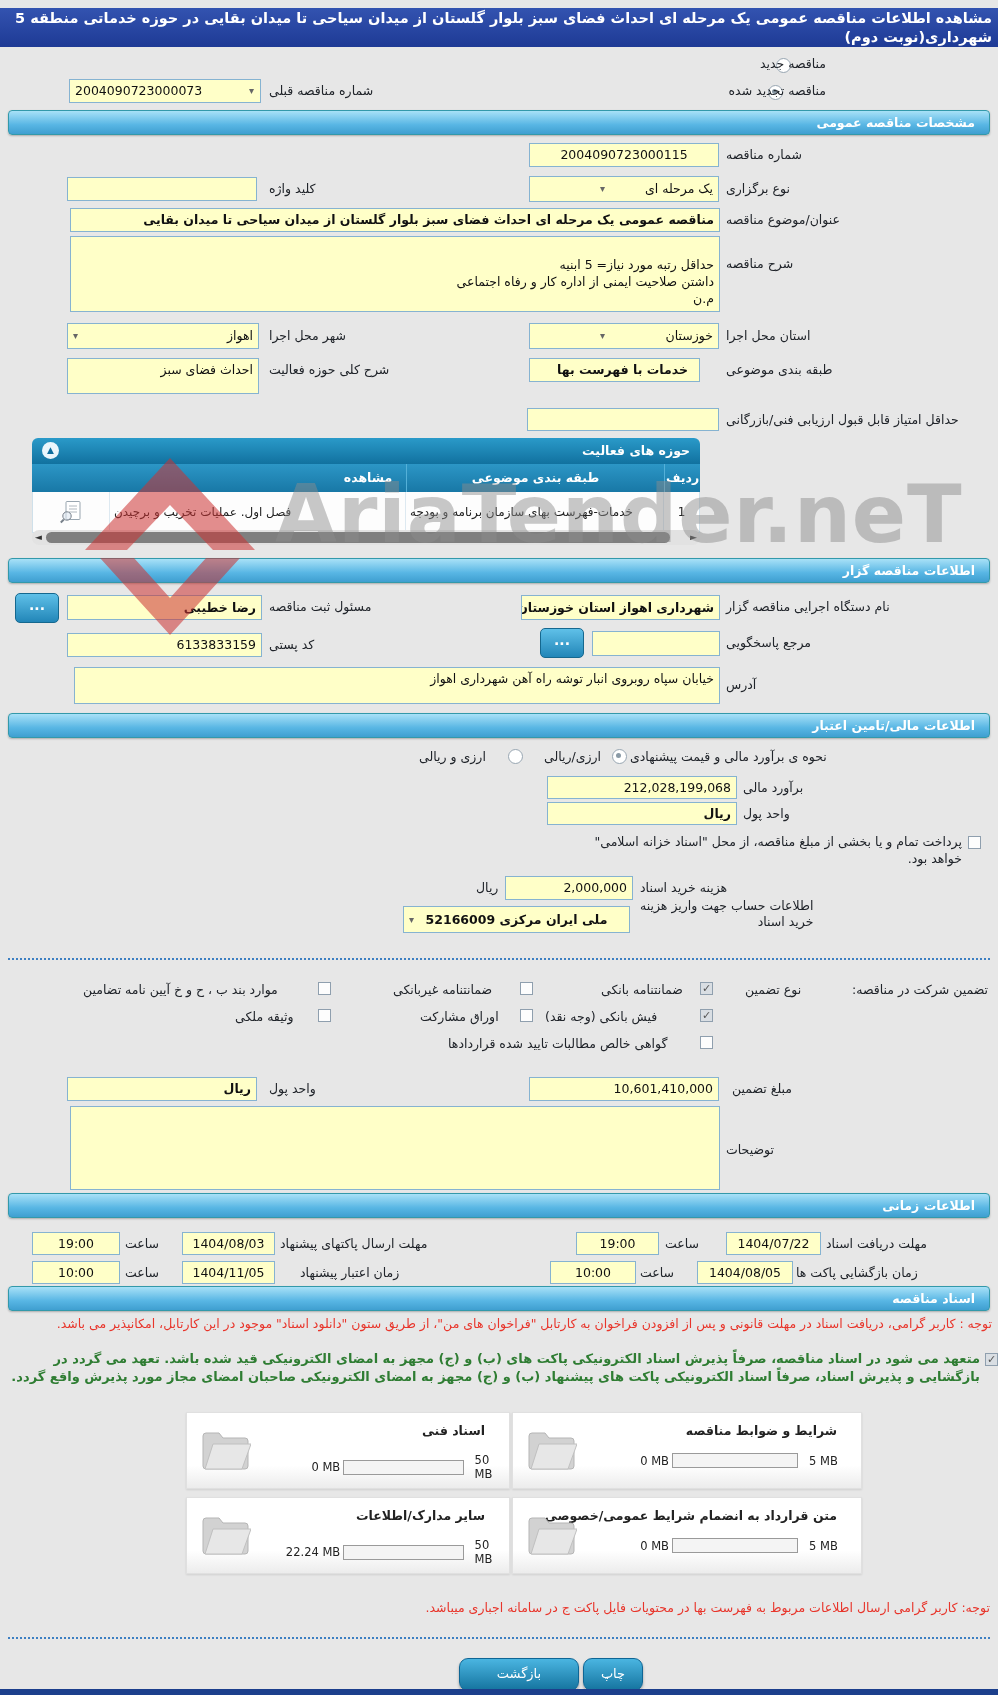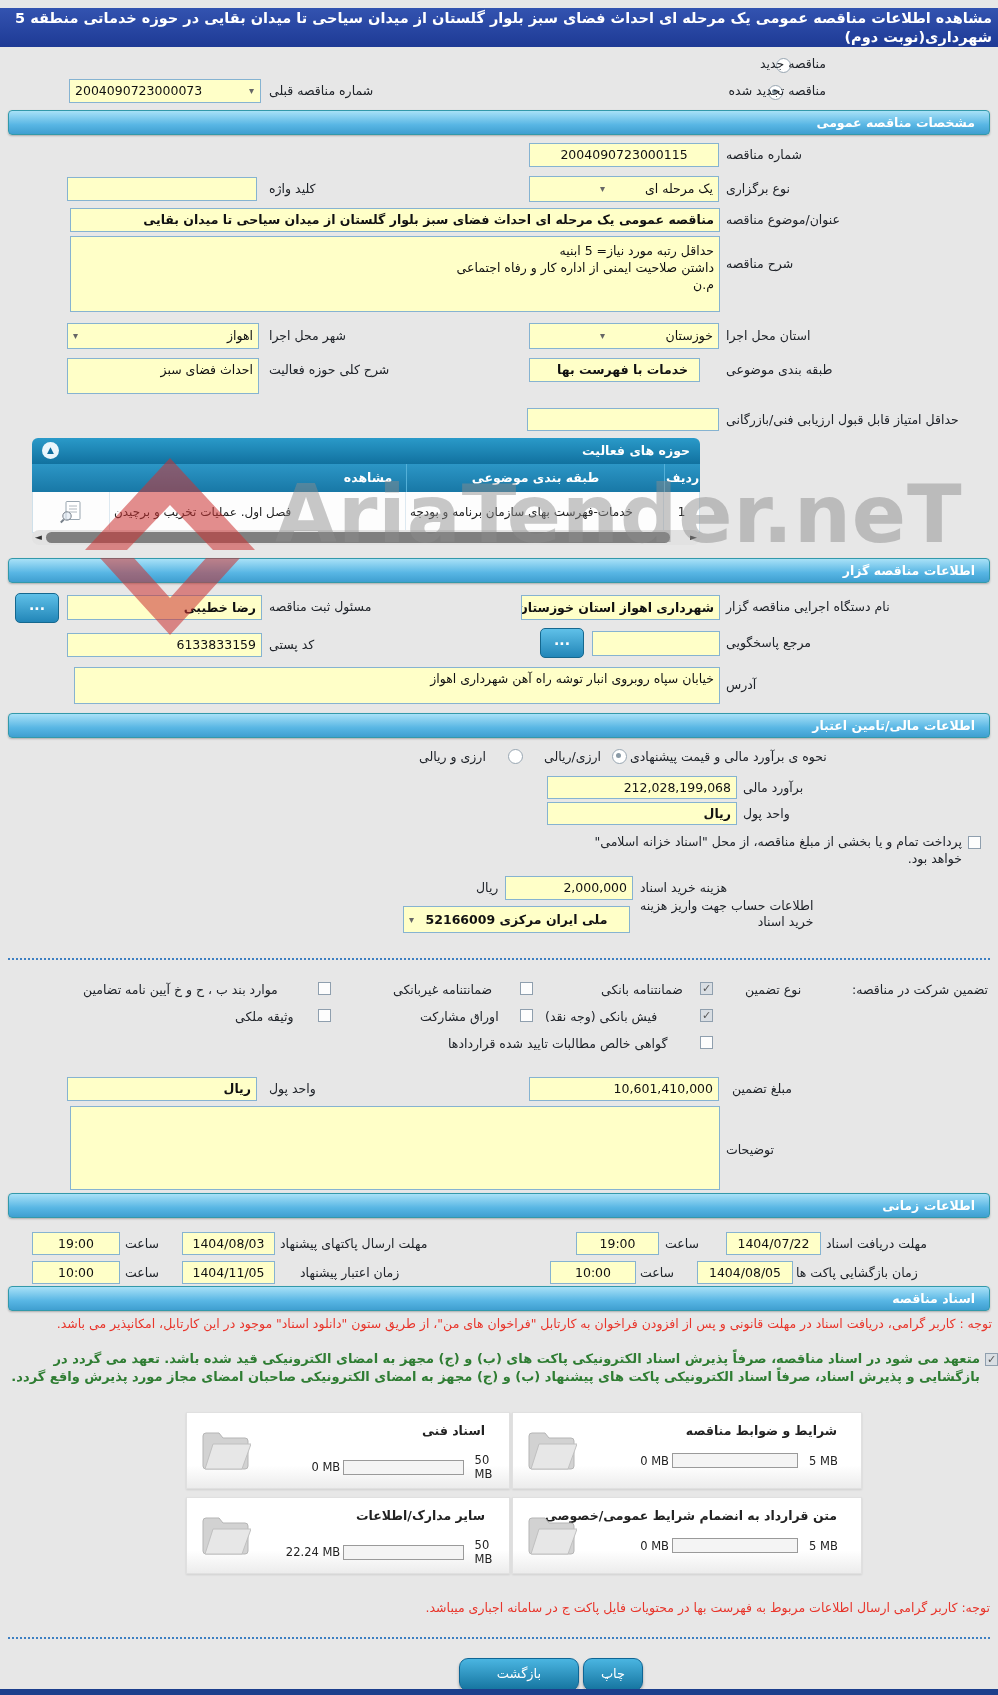--- a/index.html
+++ b/index.html
@@ -92,21 +92,21 @@
   <span>یک مرحله ای</span>
   <span class="ar" style="left:70px;">▾</span>
 </div>
 <div class="lbl" style="left:269px;top:177px;">کلید واژه</div>
 <div class="inp r" style="left:67px;top:177px;width:190px;height:24px;"></div>
 
 <div class="lbl" style="left:726px;top:208px;">عنوان/موضوع مناقصه</div>
 <div class="inp r b" style="left:70px;top:208px;width:650px;height:24px;line-height:22px;">مناقصه عمومی یک مرحله ای احداث فضای سبز بلوار گلستان از میدان سیاحی تا میدان بقایی</div>
 
 <div class="lbl" style="left:726px;top:252px;">شرح مناقصه</div>
-<div class="inp r pre" style="left:70px;top:236px;width:650px;height:76px;line-height:17px;padding-top:5px;white-space:pre-line;">حداقل رتبه مورد نیاز= 5 ابنیه
+<div class="inp r pre" style="left:70px;top:236px;width:650px;height:76px;line-height:17px;padding-top:19px;white-space:pre-line;">حداقل رتبه مورد نیاز= 5 ابنیه
 داشتن صلاحیت ایمنی از اداره کار و رفاه اجتماعی
 م.ن</div>
 
 <div class="lbl" style="left:726px;top:324px;">استان محل اجرا</div>
 <div class="inp r" style="left:529px;top:323px;width:190px;height:26px;line-height:24px;">
   <span>خوزستان</span>
   <span class="ar" style="left:70px;">▾</span>
 </div>
 <div class="lbl" style="left:269px;top:324px;">شهر محل اجرا</div>
 <div class="inp r" style="left:67px;top:323px;width:192px;height:26px;line-height:24px;">

